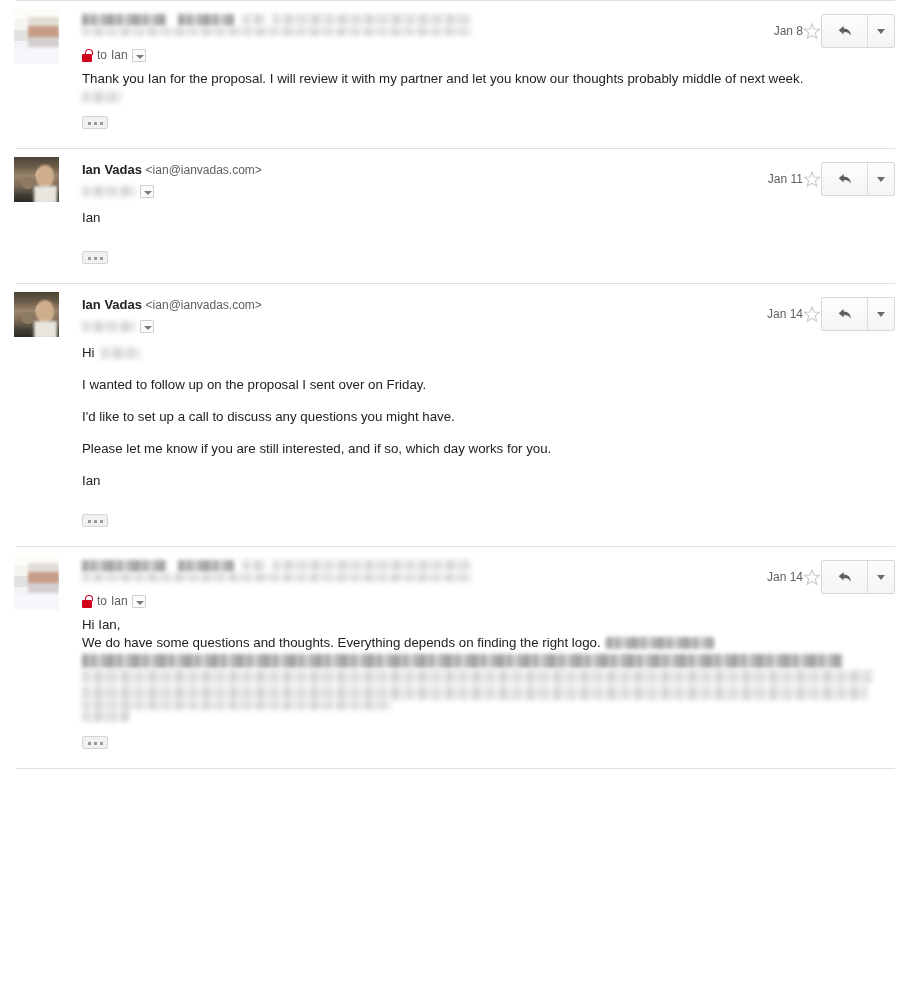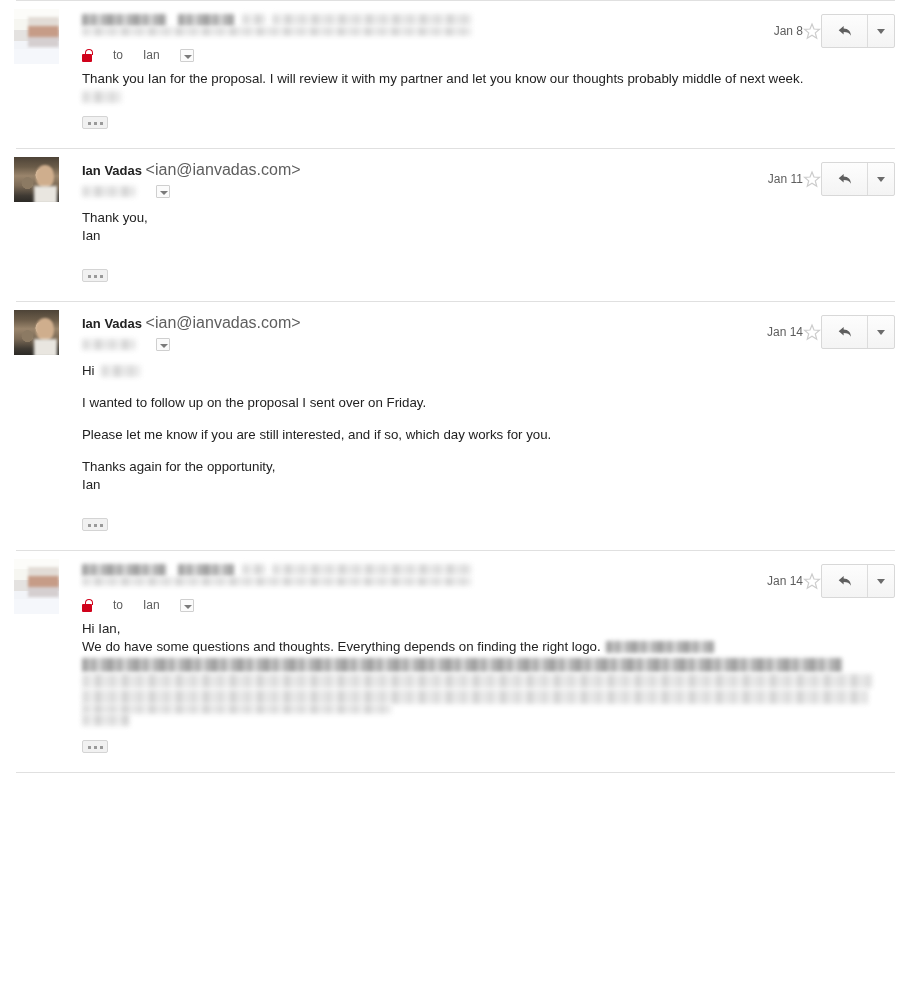--- a/index.html
+++ b/index.html
@@ -120,21 +120,21 @@
     overflow: hidden;
   }
   .sender-name {
     font-weight: bold;
     color: #222222;
     font-size: 13px;
     margin-top: 12px;
   }
   .sender-email {
     color: #5e5e5e;
-    font-size: 16px;
+    font-size: 12px;
     font-weight: normal;
   }
   .redact {
     display: inline-block;
     vertical-align: middle;
     background:
       repeating-linear-gradient(90deg,
         #b9b9b9 0 6px, #cfcfcf 6px 11px, #a9a9a9 11px 16px,
         #dedede 16px 23px, #c4c4c4 23px 29px);
     filter: blur(2.2px);
@@ -160,21 +160,21 @@
   .sender-redacted-stack .redact { position: absolute; }
 
   .to-line {
     margin-top: 3px;
     height: 18px;
     line-height: 18px;
     color: #777777;
     font-size: 12px;
     display: flex;
     align-items: center;
-    gap: 20px;
+    gap: 4px;
   }
   .lock-icon {
     display: inline-block;
     width: 11px; height: 13px;
     position: relative;
     flex: none;
   }
   .lock-icon .shackle {
     position: absolute;
     left: 3px; top: 0;
@@ -382,21 +382,20 @@
               <svg viewBox="0 0 20 20" width="18" height="18">
                 <path d="M8.5 4.5 L3 9.3 L8.5 14 L8.5 11.2 C12.5 11.2 15 12.4 16.6 15.2 C16.4 10.4 13.6 7.4 8.5 7.2 Z" fill="#5f5f5f"></path>
               </svg>
             </span>
             <span class="reply-more"></span>
           </span>
         </div>
       </div>
 
       <div class="msg-body">
-        <p class="tight">Thank you,</p>
         <p>Ian</p>
         <span class="trim-btn"></span>
       </div>
 
     </div>
   </div>
 
   <div class="msg">
     <div class="msg-divider"></div>
     <div class="msg-inner">
@@ -430,22 +429,22 @@
               </svg>
             </span>
             <span class="reply-more"></span>
           </span>
         </div>
       </div>
 
       <div class="msg-body">
         <p class="gap"><span>Hi</span><span class="redact light" style="width:40px; height:12px; margin-left:6px;"></span></p>
         <p>I wanted to follow up on the proposal I sent over on Friday.</p>
+        <p>I'd like to set up a call to discuss any questions you might have.</p>
         <p>Please let me know if you are still interested, and if so, which day works for you.</p>
-        <p class="tight">Thanks again for the opportunity,</p>
         <p>Ian</p>
         <span class="trim-btn"></span>
       </div>
 
     </div>
   </div>
 
   <div class="msg">
     <div class="msg-divider"></div>
     <div class="msg-inner">

